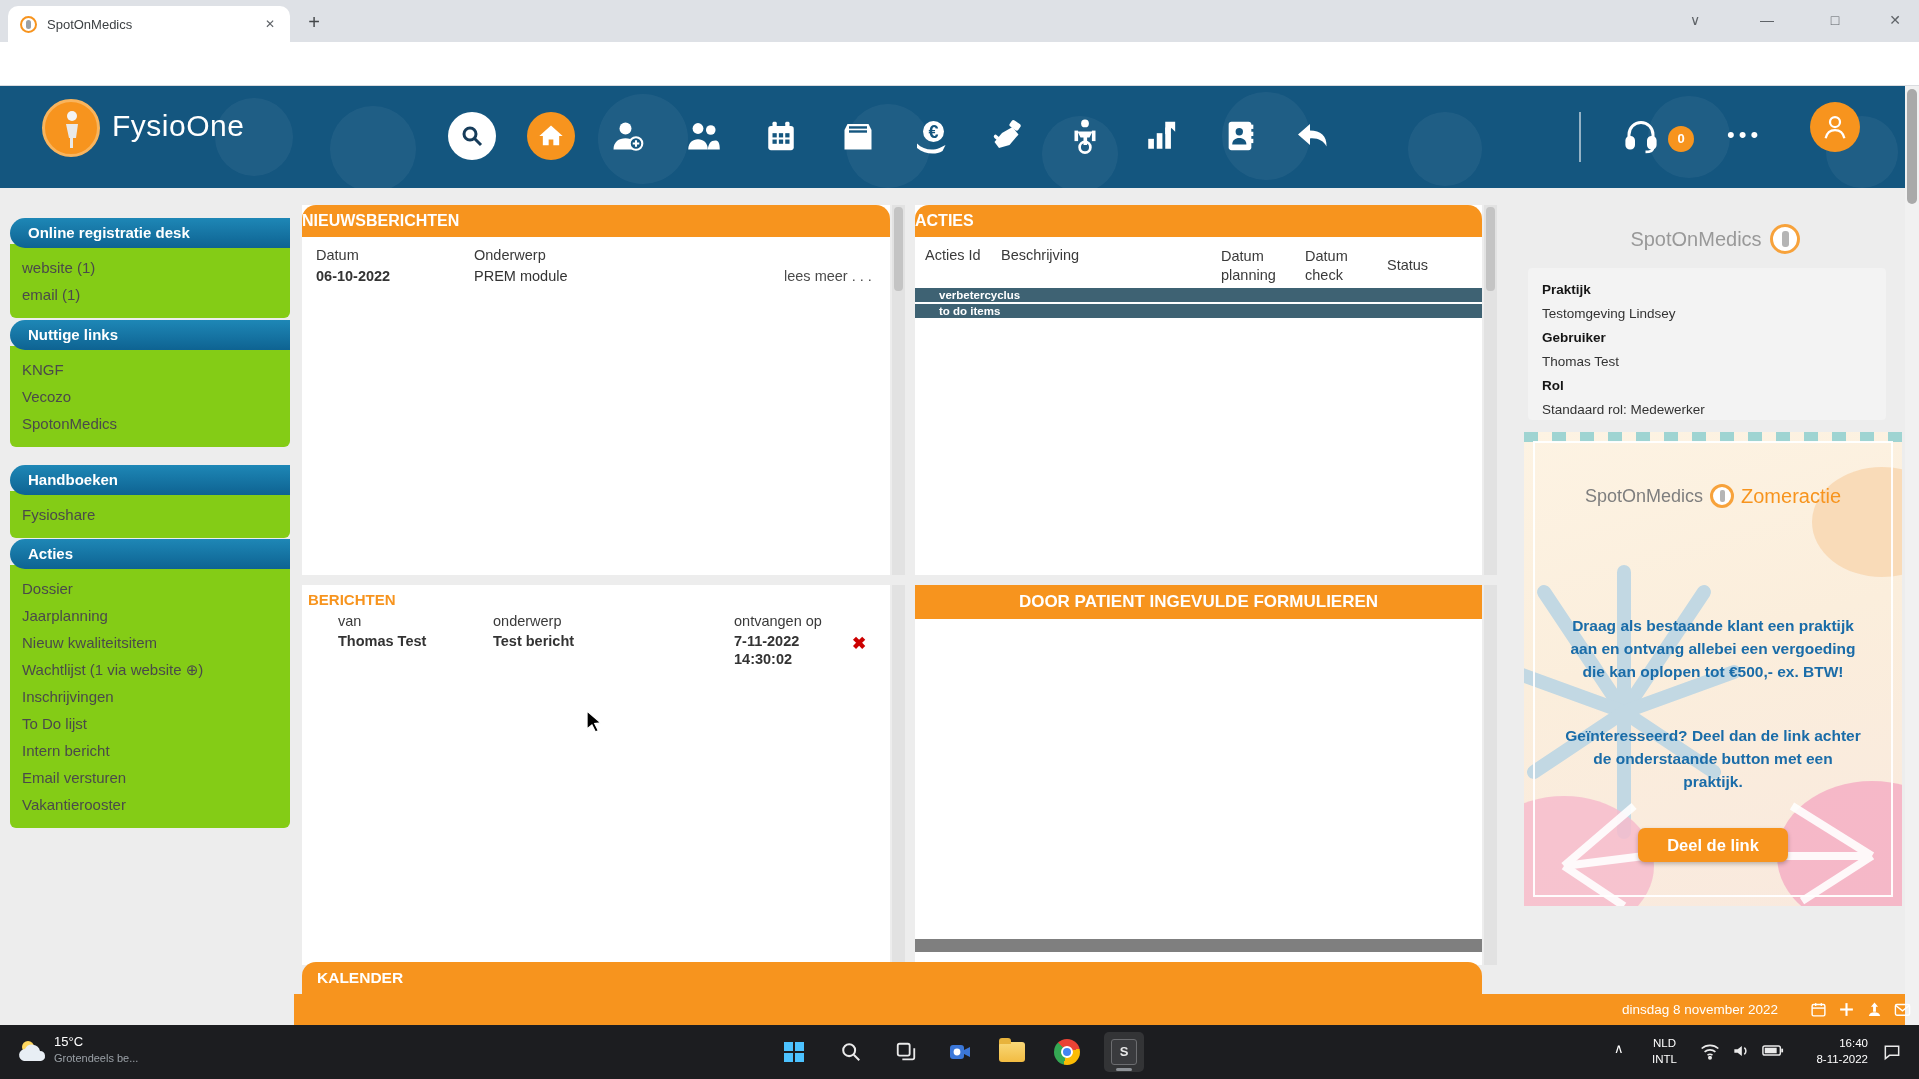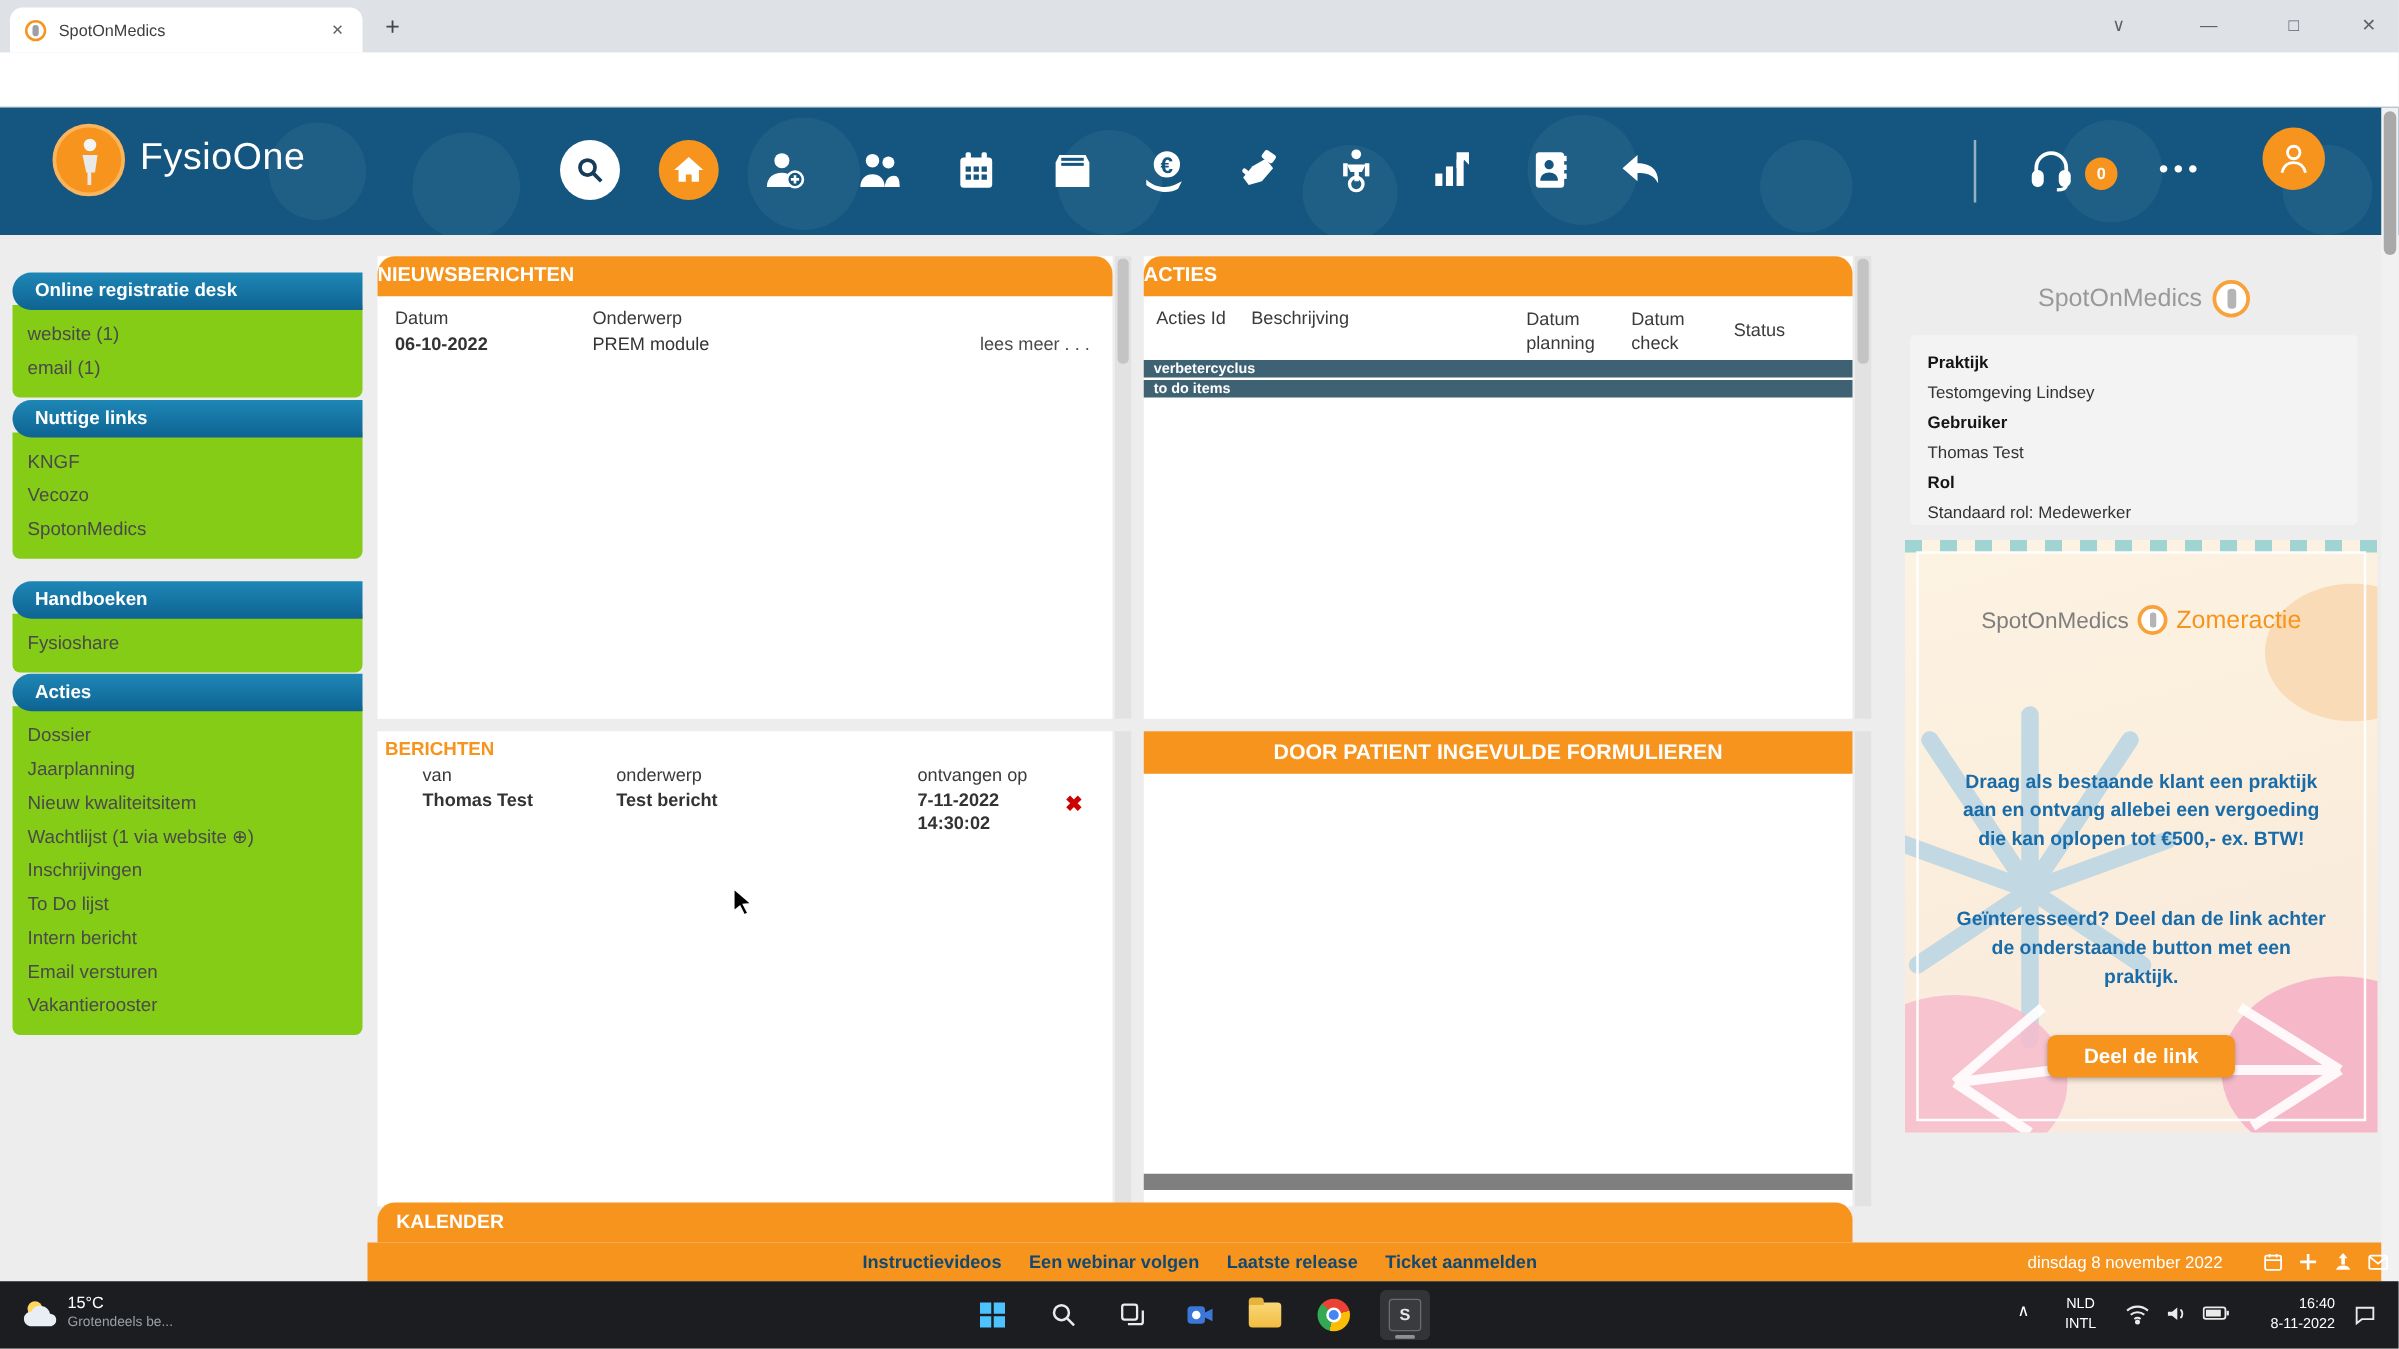--- a/index.html
+++ b/index.html
@@ -45,21 +45,21 @@
   .sb-item { font-size:15px; color:#4a4a4a; padding:4px 0 4px 12px; line-height:19px; cursor:pointer; }
 
   
   .panel { position:absolute; background:#fff; }
   .pheader { height:32px; background:#f7941e; border-radius:14px 14px 0 0; color:#fff; font-weight:bold; font-size:16px; line-height:32px; }
   .collabel { position:absolute; font-size:14.5px; color:#3a3a3a; }
   .colvalue { position:absolute; font-size:14.5px; color:#333; }
   .b { font-weight:bold; }
   .vstrip { position:absolute; width:13px; background:#e2e2e2; }
   .vthumb { position:absolute; width:9px; left:2px; background:#c4c4c4; border-radius:4px; }
-  .bluerow { position:absolute; left:0; height:14px; width:100%; background:#3e6273; color:#fff; font-size:11.5px; font-weight:bold; line-height:14px; padding-left:8px; }
+  .bluerow { position:absolute; left:0; height:14px; width:100%; background:#3e6273; color:#fff; font-size:11.5px; font-weight:bold; line-height:14px; padding-left:24px; }
   .berichten-title { font-size:15px; font-weight:bold; color:#f7941e; }
   .formbar { height:34px; background:#f7941e; color:#fff; font-weight:bold; font-size:17px; text-align:center; line-height:34px; }
   .hscroll { position:absolute; left:0; bottom:13px; width:100%; height:13px; background:#7f7f7f; }
   .kalbar { position:absolute; left:302px; top:962px; width:1180px; height:32px; background:#f7941e; border-radius:14px 14px 0 0; color:#fff; font-weight:bold; font-size:15.5px; line-height:32px; padding-left:15px; }
 
   
   .som-logo-row { position:absolute; left:1540px; top:224px; width:350px; display:flex; align-items:center; justify-content:center; gap:8px; }
   .som-text { font-size:20px; color:#999; }
   .som-circ { width:30px; height:30px; border-radius:50%; border:3px solid #f7a23b; position:relative; background:#fff; }
   .som-circ::after { content:""; position:absolute; left:9px; top:4px; width:7px; height:16px; background:#b5b5b5; border-radius:3px; }
@@ -445,26 +445,20 @@
     <div class="promo-p" style="top:292px;">Geïnteresseerd? Deel dan de link achter de onderstaande button met een praktijk.</div>
     <div class="promo-btn">Deel de link</div>
   </div>
 </div>
 
 <div class="pagescroll">
     <div></div>
   </div>
 
 <div class="footer">
-  <div class="flinks">
-    <span class="flink">Instructievideos</span>
-    <span class="flink">Een webinar volgen</span>
-    <span class="flink">Laatste release</span>
-    <span class="flink">Ticket aanmelden</span>
-  </div>
   <div class="fdate">dinsdag 8 november 2022</div>
   <div class="ficon" style="left:1516px;">
     <svg width="17" height="17" viewBox="0 0 24 24" fill="none" stroke="#fff" stroke-width="2">
         <rect x="3" y="5" width="18" height="16" rx="2"></rect>
         <line x1="3" y1="10" x2="21" y2="10"></line>
         <line x1="8" y1="3" x2="8" y2="7"></line>
         <line x1="16" y1="3" x2="16" y2="7"></line>
       </svg>
   </div>
   <div class="ficon" style="left:1544px;">

